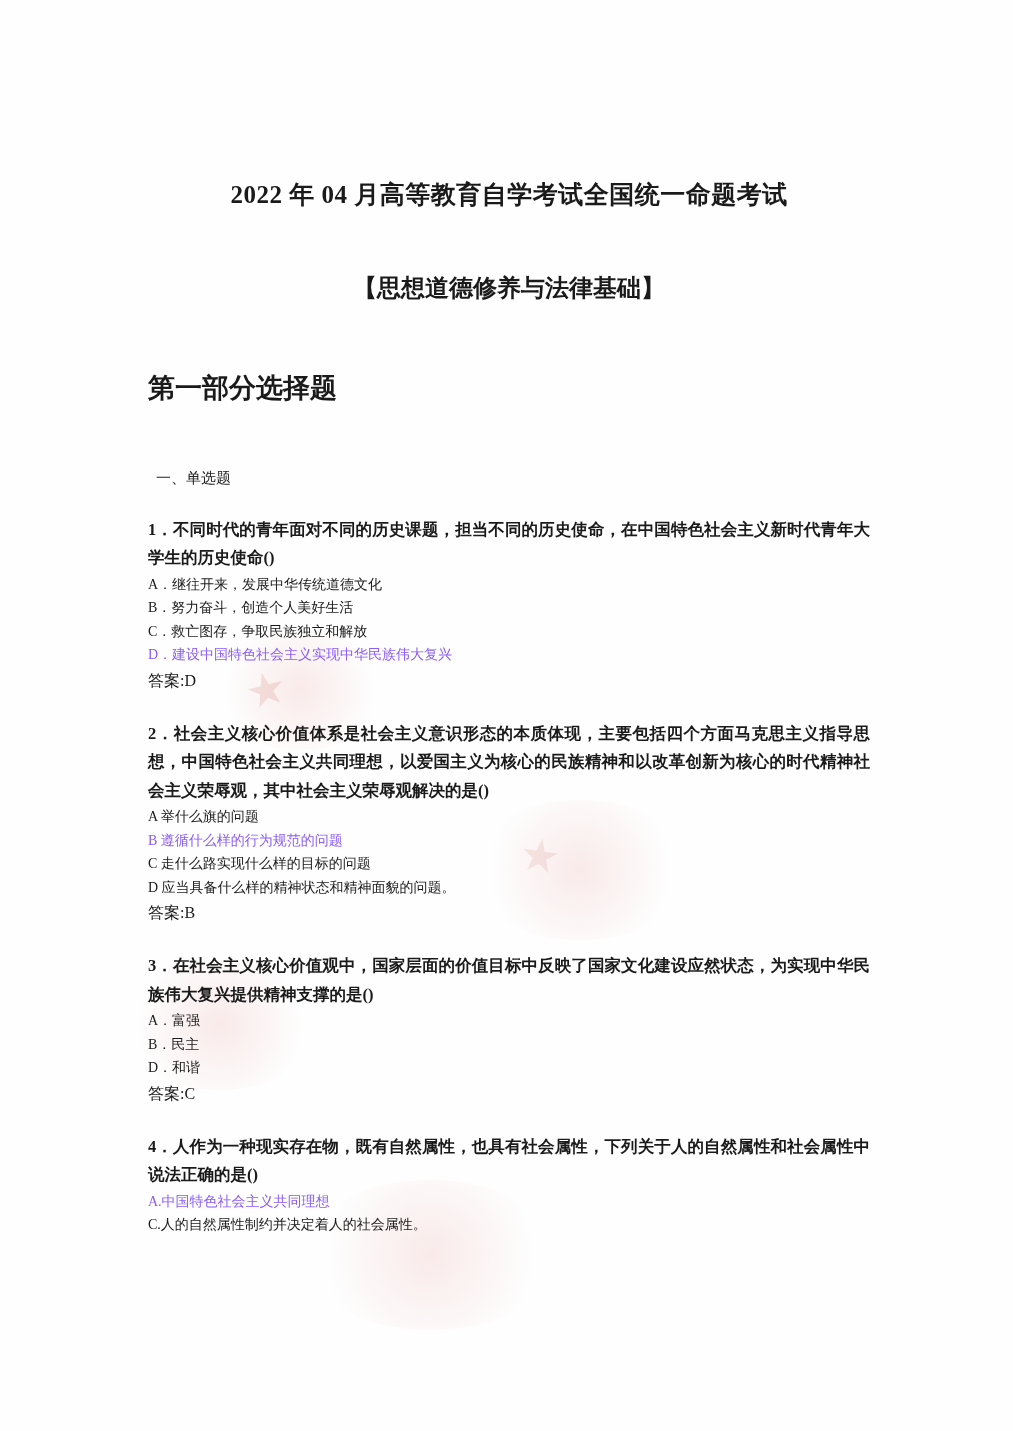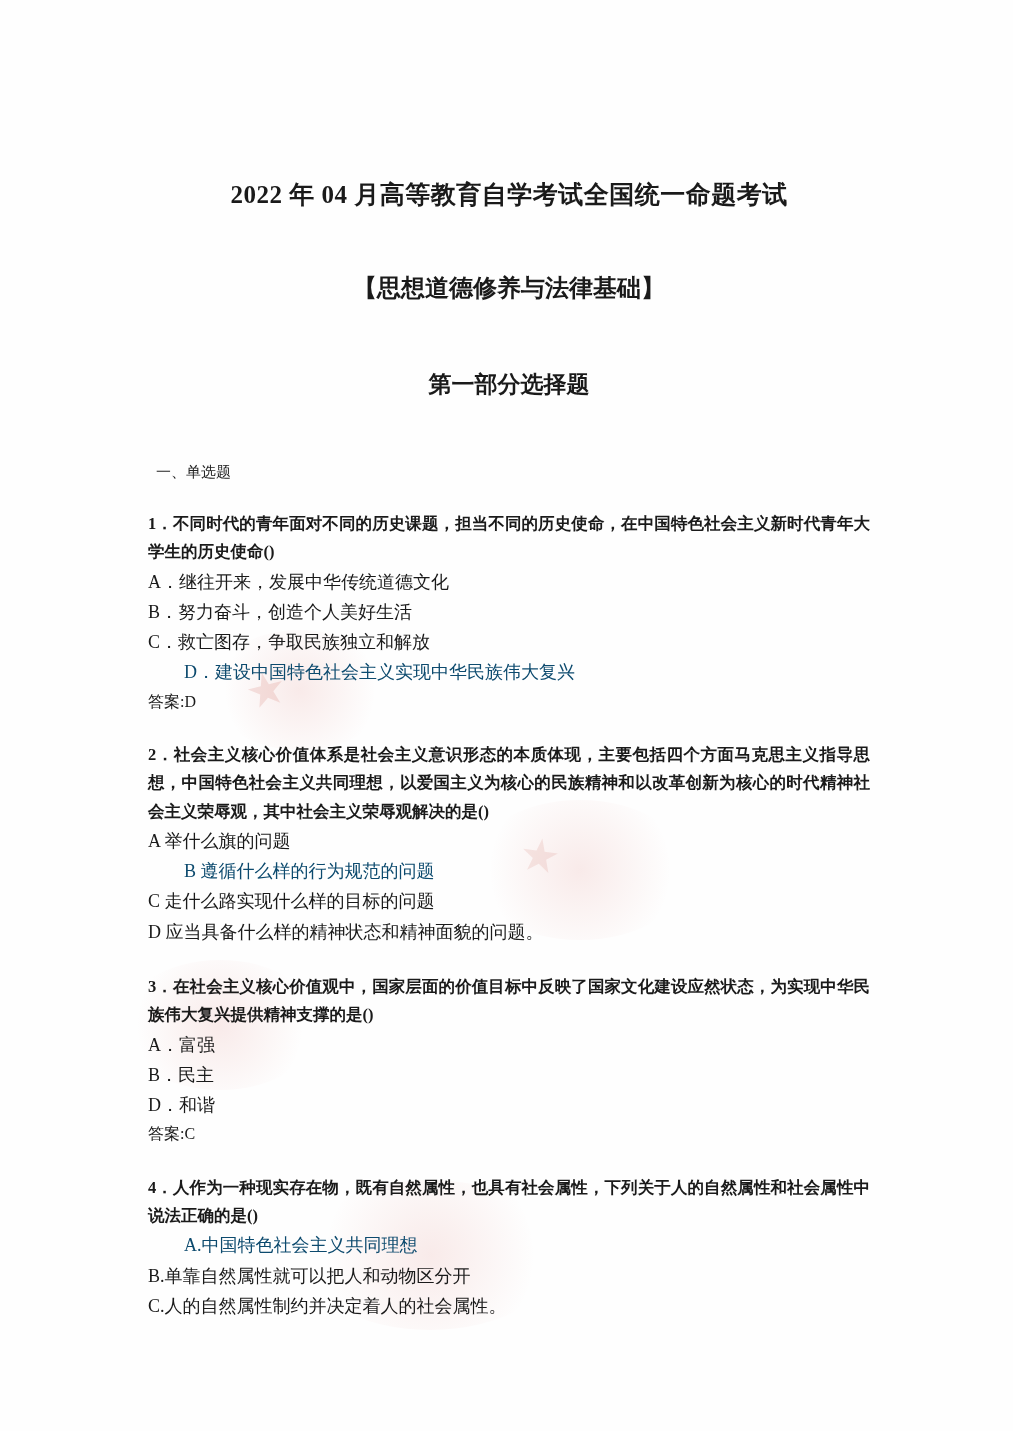--- a/index.html
+++ b/index.html
@@ -38,22 +38,22 @@
     line-height: 1.5;
   }
   .doc-subtitle {
     text-align: center;
     font-size: 24px;
     font-weight: bold;
     margin: 56px 0 0 0;
     line-height: 1.5;
   }
   .section-title {
-    text-align: center;
-    font-size: 23px;
+    text-align: left;
+    font-size: 27px;
     font-weight: bold;
     margin: 62px 0 0 0;
     line-height: 1.5;
   }
   .part-label {
     font-size: 15px;
     margin: 58px 0 0 8px;
     line-height: 1.6;
     color: #222;
   }
@@ -61,28 +61,27 @@
     margin-top: 26px;
   }
   .q-stem {
     font-size: 16.5px;
     line-height: 1.72;
     text-align: justify;
     font-weight: bold;
     margin: 0;
   }
   .opt {
-    font-size: 18px;
+    font-size: 14px;
     line-height: 1.68;
     margin: 0;
     white-space: pre-wrap;
   }
   .opt.red {
-    color: #0c4a6e;
-    margin-left: 36px;
+    color: #8b5cf6;
   }
   .ans {
     font-size: 16px;
     line-height: 1.7;
     margin: 0;
     color: #1a1a1a;
   }
   
   .stamp {
     position: absolute;
@@ -136,31 +135,31 @@
       <p class="opt red">D．建设中国特色社会主义实现中华民族伟大复兴</p>
       <p class="ans">答案:D</p>
     </div>
 
     <div class="question-block">
       <p class="q-stem">2．社会主义核心价值体系是社会主义意识形态的本质体现，主要包括四个方面马克思主义指导思想，中国特色社会主义共同理想，以爱国主义为核心的民族精神和以改革创新为核心的时代精神社会主义荣辱观，其中社会主义荣辱观解决的是()</p>
       <p class="opt">A 举什么旗的问题</p>
       <p class="opt red">B 遵循什么样的行为规范的问题</p>
       <p class="opt">C 走什么路实现什么样的目标的问题</p>
       <p class="opt">D 应当具备什么样的精神状态和精神面貌的问题。</p>
+      <p class="ans">答案:B</p>
     </div>
 
     <div class="question-block">
       <p class="q-stem">3．在社会主义核心价值观中，国家层面的价值目标中反映了国家文化建设应然状态，为实现中华民族伟大复兴提供精神支撑的是()</p>
       <p class="opt">A．富强</p>
       <p class="opt">B．民主</p>
       <p class="opt">D．和谐</p>
       <p class="ans">答案:C</p>
     </div>
 
     <div class="question-block">
       <p class="q-stem">4．人作为一种现实存在物，既有自然属性，也具有社会属性，下列关于人的自然属性和社会属性中说法正确的是()</p>
       <p class="opt red">A.中国特色社会主义共同理想</p>
-      <p class="opt">B.单靠自然属性就可以把人和动物区分开</p>
       <p class="opt">C.人的自然属性制约并决定着人的社会属性。</p>
     </div>
 
   </div>
 </div>
 
 </body></html>

